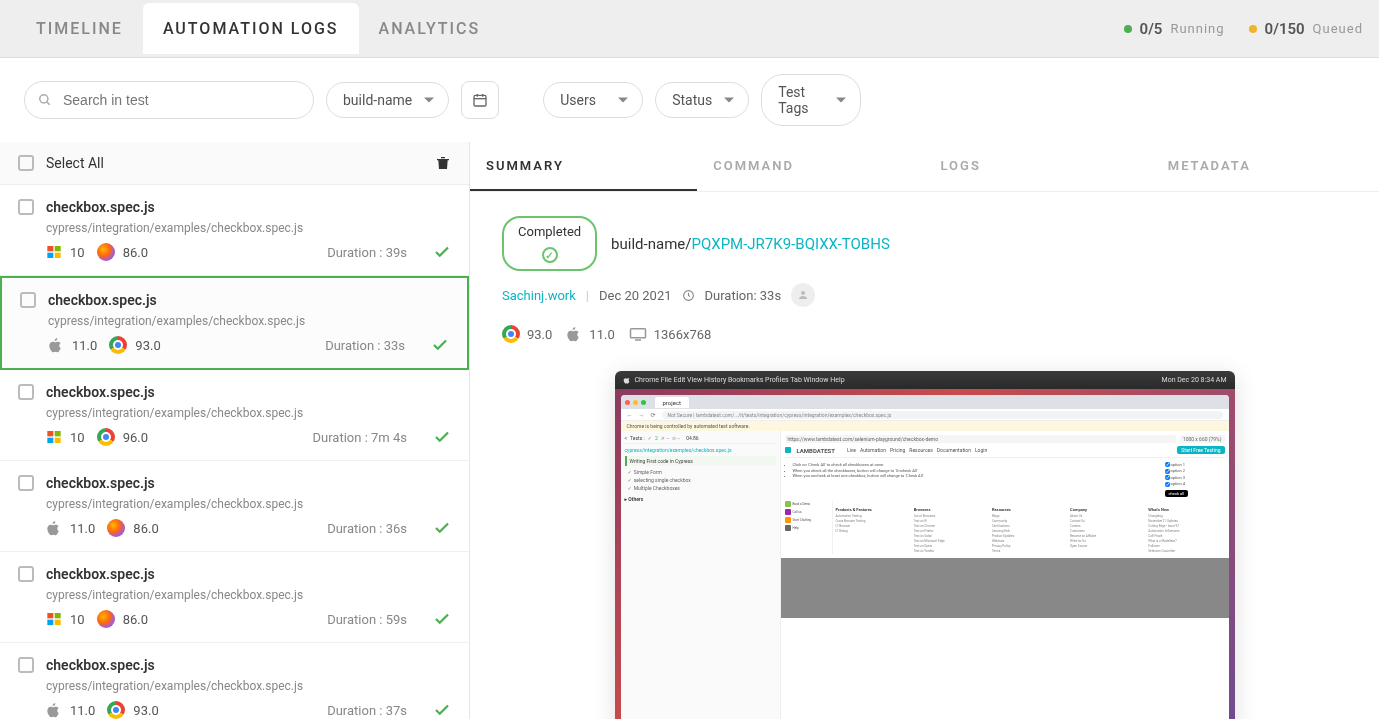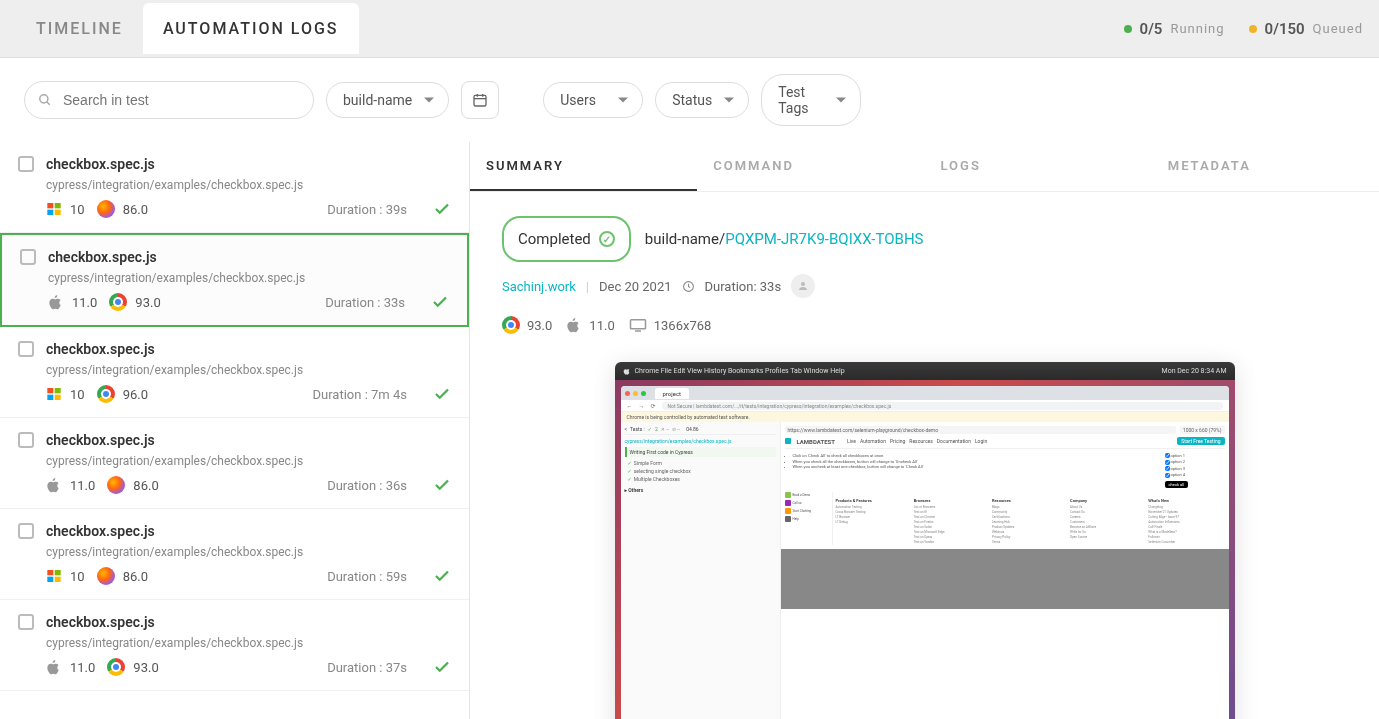--- a/index.html
+++ b/index.html
@@ -45,21 +45,21 @@
 .os-ver { font-size: 13px; color: #555; margin-right: 4px; }
 .browser-icon { width: 18px; height: 18px; border-radius: 50%; display: inline-flex; }
 .duration { margin-left: auto; font-size: 13px; color: #888; }
 .check-icon { color: #4caf50; margin-left: 18px; }
 
 .right-tabs { display: flex; border-bottom: 1px solid #eee; }
 .right-tab { flex: 1; padding: 16px; letter-spacing: 2px; font-size: 13px; color: #aaa; cursor: pointer; text-transform: uppercase; font-weight: 600; }
 .right-tab.active { color: #333; border-bottom: 2px solid #333; }
 
 .summary-content { padding: 24px 32px; }
-.status-badge { display: inline-flex; align-items: center; gap: 8px; border: 2px solid #6bc46b; color: #333; border-radius: 18px; padding: 12px 14px; font-size: 15px; }
+.status-badge { display: inline-flex; align-items: center; gap: 8px; border: 2px solid #6bc46b; color: #333; border-radius: 18px; padding: 6px 14px; font-size: 13px; flex-direction: column; }
 .status-badge .check-circle { width: 16px; height: 16px; border: 2px solid #6bc46b; border-radius: 50%; position: relative; display: inline-flex; align-items: center; justify-content: center; }
 .status-badge .check-circle::after { content: "✓"; color: #6bc46b; font-size: 10px; font-weight: bold; }
 .build-line { display: flex; align-items: center; gap: 14px; }
 .build-text { font-size: 15px; color: #333; }
 .build-id { color: #0bb5c4; }
 
 .meta-line { display: flex; align-items: center; gap: 10px; margin-top: 12px; font-size: 13px; color: #666; }
 .meta-line a { color: #0bb5c4; text-decoration: none; }
 .meta-sep { color: #ccc; }
 .user-circle { width: 24px; height: 24px; border-radius: 50%; background: #eee; display: inline-flex; align-items: center; justify-content: center; color: #bbb; font-size: 11px; }
@@ -101,20 +101,21 @@
 .ss-fitem { color: #888; margin-bottom: 1px; font-size: 3px; }
 
 svg { display: block; }
 </style>
 </head>
 <body>
 
 <div class="top-tabs">
   <div class="top-tab">Timeline</div>
   <div class="top-tab active">Automation Logs</div>
+  <div class="top-tab">Analytics</div>
   <div class="status-pills">
     <div class="status-pill">
       <span class="dot green"></span>
       <span class="status-num">0/5</span>
       <span class="status-label">Running</span>
     </div>
     <div class="status-pill">
       <span class="dot amber"></span>
       <span class="status-num">0/150</span>
       <span class="status-label">Queued</span>
@@ -142,20 +143,29 @@
       </svg>
   </div>
   <div style="width:20px"></div>
   <div class="dropdown small">Users</div>
   <div class="dropdown med">Status</div>
   <div class="dropdown small">Test Tags</div>
 </div>
 
 <div class="main">
   <div class="left">
+    <div class="select-all-bar">
+      <span class="checkbox"></span>
+      <label>Select All</label>
+      <span class="trash">
+        <svg width="16" height="18" viewBox="0 0 24 24" fill="#333">
+            <path d="M3 6h18v2H3zM5 8h14l-1 13H6zM9 3h6v2H9z"></path>
+          </svg>
+      </span>
+    </div>
     <div id="test-list">
         <div class="test-item">
     <div class="test-row1">
       <span class="checkbox"></span>
       <span class="test-name">checkbox.spec.js</span>
     </div>
     <div class="test-path">cypress/integration/examples/checkbox.spec.js</div>
     <div class="test-row2">
       <span class="os-icon">
               <svg width="16" height="16" viewBox="0 0 24 24">

